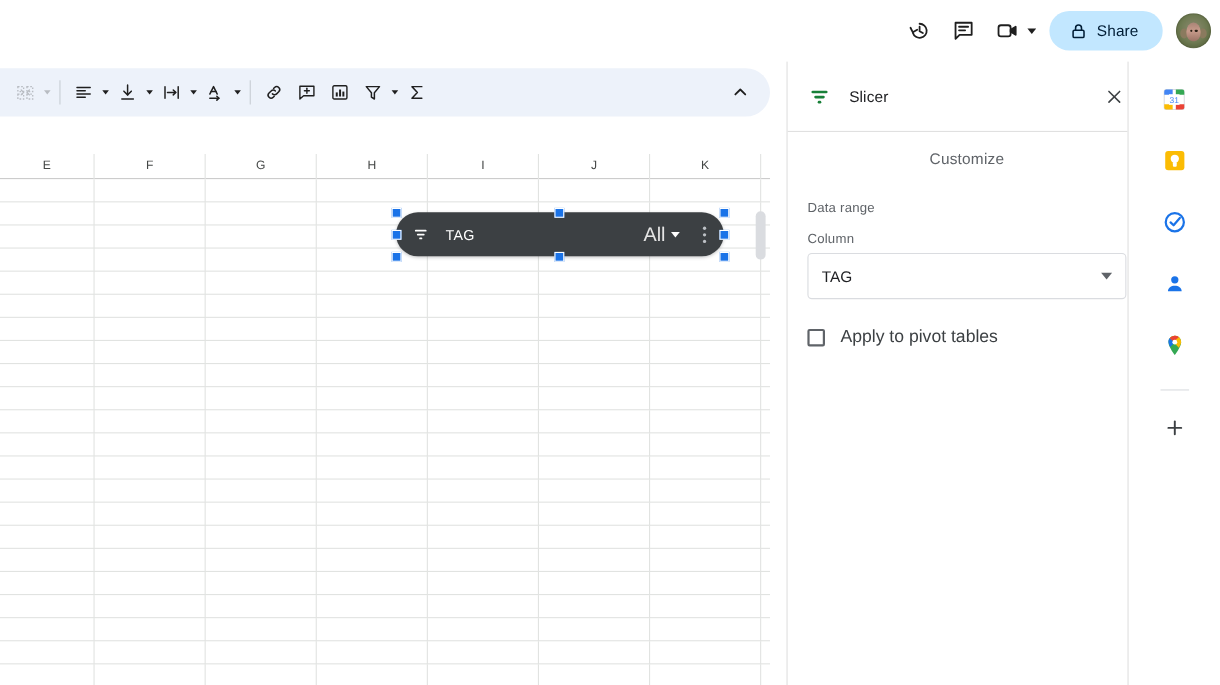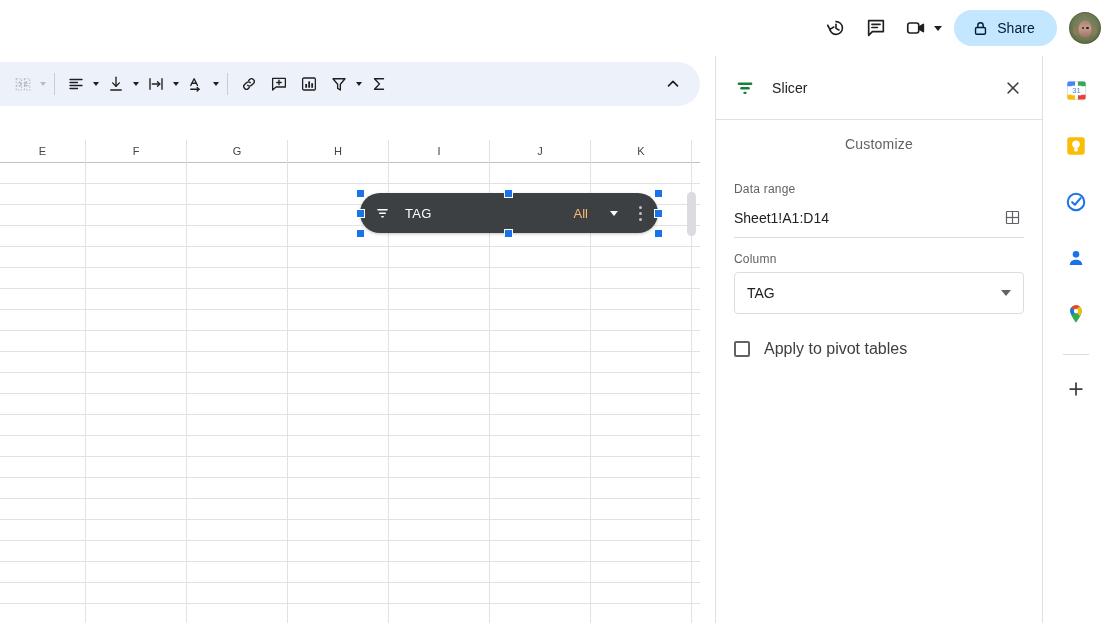--- a/index.html
+++ b/index.html
@@ -128,22 +128,22 @@
     display: flex; align-items: center; padding: 0 6px 0 14px;
     box-shadow: 0 1px 3px rgba(60,64,67,.3);
     cursor: move;
   }
   .slicer-filter-ico { flex: none; margin-right: 14px; display: flex; }
   .slicer-label {
     color: #ffffff; font-size: 13px; letter-spacing: .3px; flex: 1;
     white-space: nowrap; overflow: hidden;
   }
   .slicer-all {
-    color: #fdba74; font-size: 13px; display: flex; align-items: center;
-    gap: 22px; cursor: pointer; padding: 3px 4px; border-radius: 3px;
+    color: #e5e5e5; font-size: 18px; display: flex; align-items: center;
+    gap: 5px; cursor: pointer; padding: 3px 4px; border-radius: 3px;
   }
   .slicer-all .c {
     width: 0; height: 0; border-left: 4.5px solid transparent;
     border-right: 4.5px solid transparent; border-top: 5px solid #ffffff;
   }
   .slicer-kebab {
     width: 24px; height: 30px; margin-left: 6px; cursor: pointer;
     display: flex; flex-direction: column; align-items: center;
     justify-content: center; gap: 3px; border-radius: 4px;
   }
@@ -200,21 +200,21 @@
   }
   .check-row { display: flex; align-items: center; margin-top: 26px; cursor: pointer; }
   .checkbox {
     width: 16px; height: 16px; border: 2px solid #5f6368; border-radius: 2px;
     flex: none; margin-right: 14px;
   }
   .check-label { font-size: 16px; color: #3c4043; }
 
   
   .rail {
-    position: absolute; right: 0; top: 56px; width: 67px; height: 567px;
+    position: absolute; right: 0; top: 56px; width: 84px; height: 567px;
     background: #ffffff; border-left: 1px solid #e0e0e0;
     display: flex; flex-direction: column; align-items: center; padding-top: 14px;
   }
   .rail-btn {
     width: 40px; height: 40px; margin-bottom: 16px; border-radius: 50%;
     display: flex; align-items: center; justify-content: center; cursor: pointer;
   }
   .rail-div { width: 26px; height: 1px; background: #dadce0; margin: 4px 0 14px; }
 </style>
 </head>
@@ -637,30 +637,20 @@
 
     <div class="tabs">
       <div class="tab">
         <span>Customize</span>
       </div>
     </div>
 
     <div class="panel-body">
 
       <div class="field-label">Data range</div>
-      <div class="range-row">
-        <span class="range-val">Sheet1!A1:D14</span>
-        <span class="range-pick">
-          <svg width="17" height="17" viewBox="0 0 24 24">
-            <rect x="3.5" y="3.5" width="17" height="17" rx="1" fill="none" stroke="#5f6368" stroke-width="1.7"></rect>
-            <line x1="12" y1="4" x2="12" y2="20" stroke="#5f6368" stroke-width="1.7"></line>
-            <line x1="4" y1="12" x2="20" y2="12" stroke="#5f6368" stroke-width="1.7"></line>
-          </svg>
-        </span>
-      </div>
 
       <div class="field-label">Column</div>
       <div class="select-box">
         <span class="select-val">TAG</span>
         <span class="select-caret"></span>
       </div>
 
       <div class="check-row">
         <span class="checkbox"></span>
         <span class="check-label">Apply to pivot tables</span>

